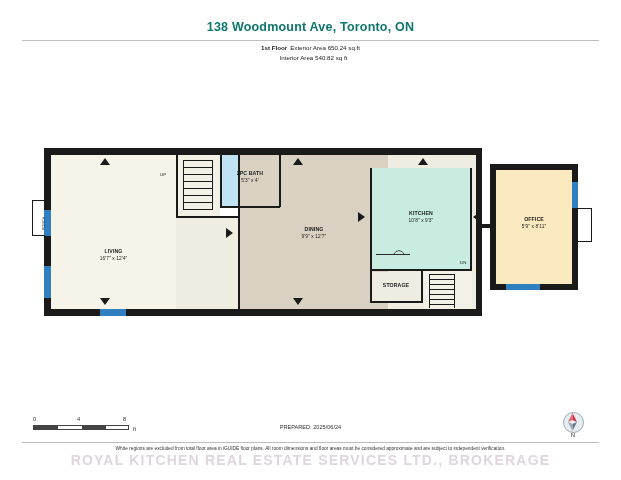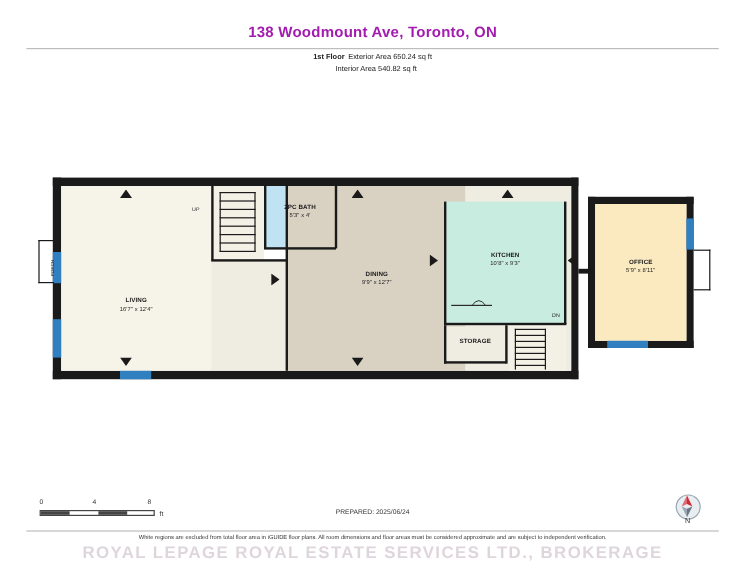--- a/index.html
+++ b/index.html
@@ -24,21 +24,21 @@
   
   .title {
     position: absolute;
     top: 20px;
     left: 0;
     width: 621px;
     text-align: center;
     font-size: 12.5px;
     font-weight: bold;
     letter-spacing: 0.2px;
-    color: #a21caf;
+    color: #0f766e;
   }
   .header-rule {
     position: absolute;
     top: 40px;
     left: 22px;
     width: 577px;
     height: 1px;
     background: #bdbdbd;
   }
   .subhead {
@@ -391,14 +391,14 @@
       <polygon points="5.5,0 10,9 5.5,7" fill="#cc2b33"></polygon>
       <polygon points="5.5,0 1,9 5.5,7" fill="#e06a70"></polygon>
       <polygon points="5.5,18 10,9 5.5,11" fill="#6b7785"></polygon>
       <polygon points="5.5,18 1,9 5.5,11" fill="#9aa7b3"></polygon>
     </svg>
     <div class="n-label">N</div>
   </div>
 
   <div class="footer-rule"></div>
   <div class="disclaimer">White regions are excluded from total floor area in iGUIDE floor plans. All room dimensions and floor areas must be considered approximate and are subject to independent verification.</div>
-  <div class="watermark">ROYAL LEPAGE ROYAL ESTATE SERVICES LTD., BROKERAGE</div>
+  <div class="watermark">ROYAL KITCHEN REAL ESTATE SERVICES LTD., BROKERAGE</div>
 </div>
 
 </body></html>

